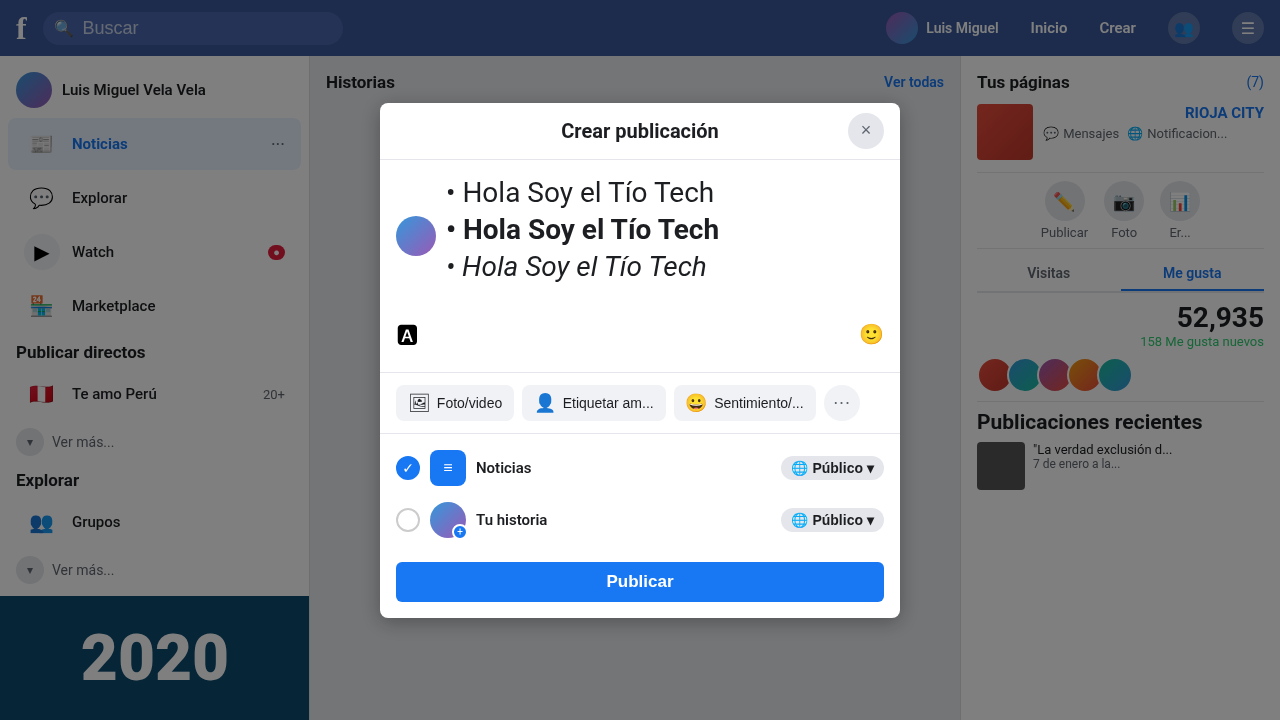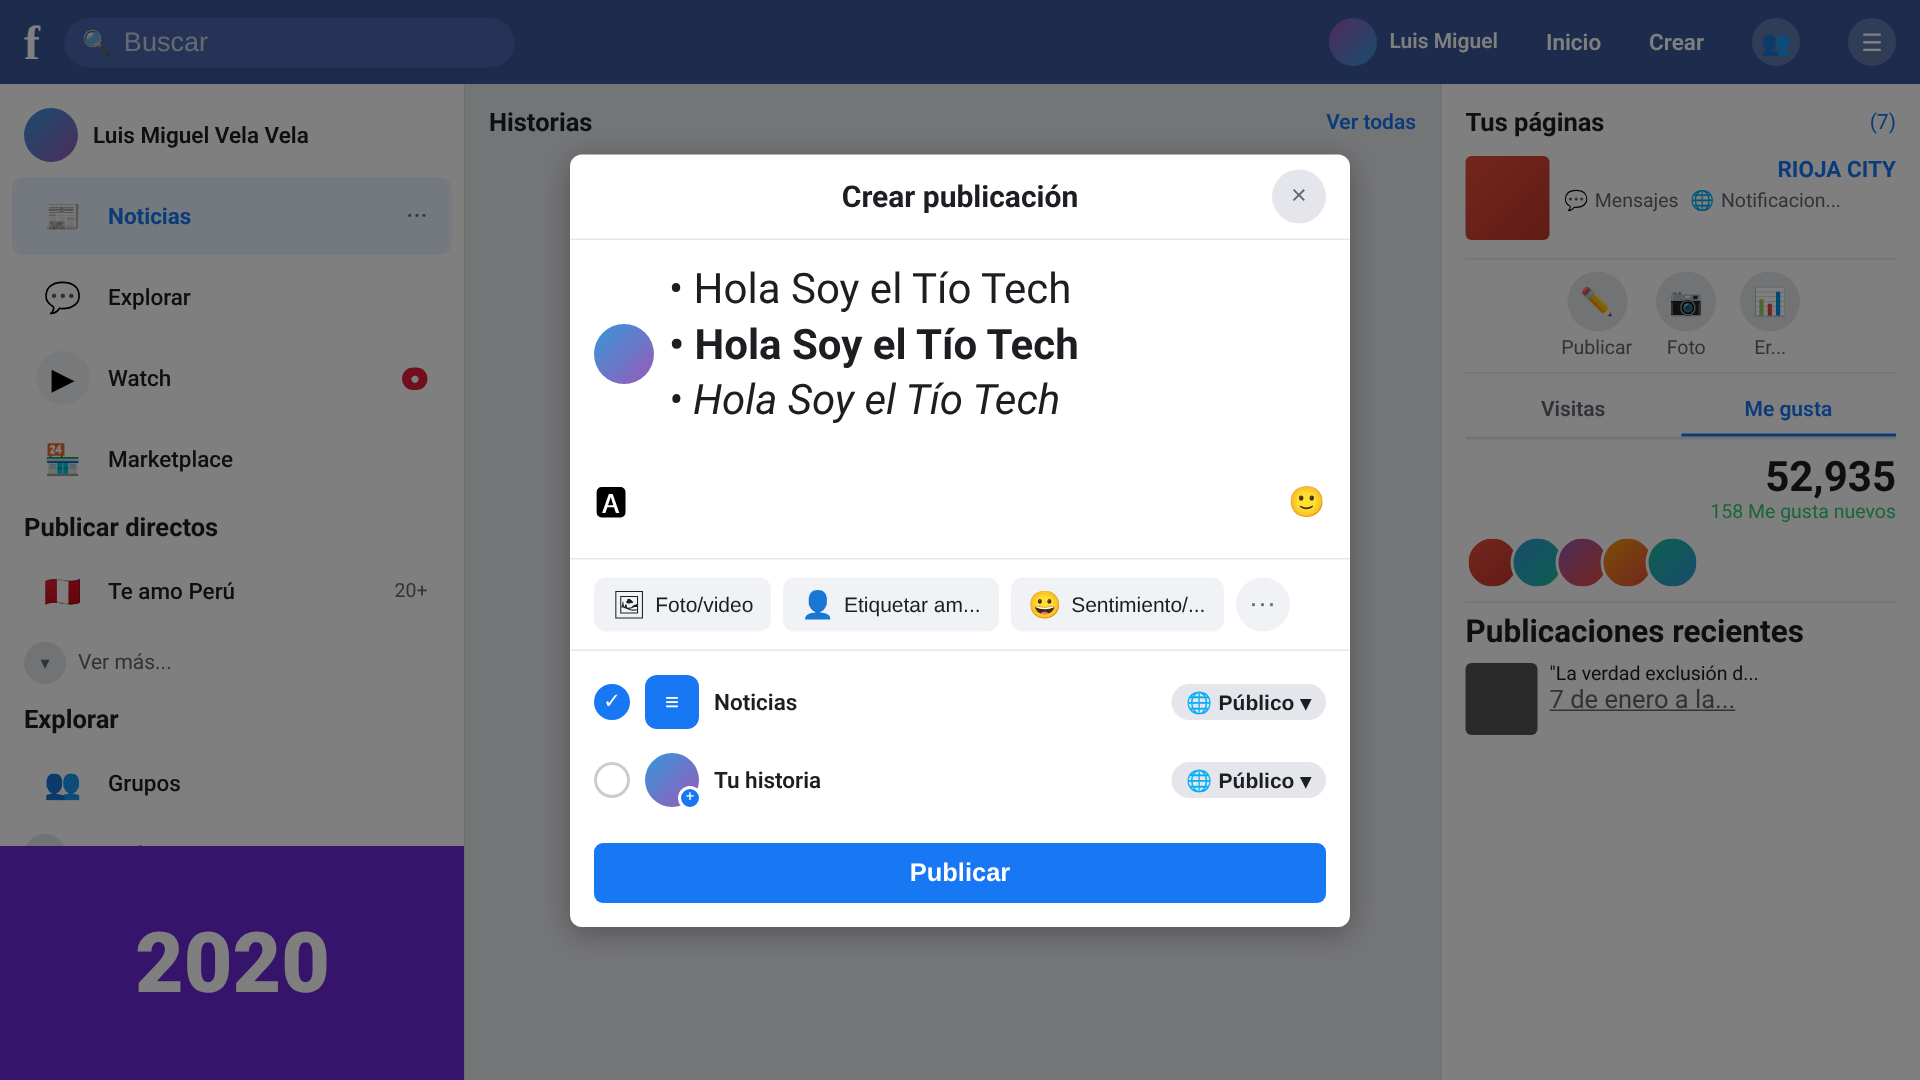--- a/index.html
+++ b/index.html
@@ -31,21 +31,21 @@
     .sidebar-item-label { font-size: 15px; color: #1c1e21; font-weight: 500; }
     .sidebar-item.active { background: #e7f3ff; }
     .sidebar-item.active .sidebar-item-label { color: #1877f2; font-weight: 700; }
     .sidebar-section-title { font-size: 17px; font-weight: 700; color: #1c1e21; padding: 8px 16px 4px; }
     .sidebar-dots { margin-left: auto; color: #606770; font-size: 18px; }
     .sidebar-badge { background: #e41e3f; color: white; border-radius: 10px; font-size: 11px; padding: 1px 5px; margin-left: auto; }
     .ver-mas { display: flex; align-items: center; gap: 8px; padding: 6px 16px; cursor: pointer; color: #606770; font-size: 14px; }
     .ver-mas-icon { background: #e4e6eb; width: 28px; height: 28px; border-radius: 50%; display: flex; align-items: center; justify-content: center; font-size: 12px; }
 
     
-    .year-banner { background: #6d28d9; color: white; font-size: 56px; font-weight: 900; display: flex; align-items: center; justify-content: center; height: 156px; position: absolute; bottom: 0; left: 0; width: 310px; }
+    .year-banner { background: #0c4a6e; color: white; font-size: 64px; font-weight: 900; display: flex; align-items: center; justify-content: center; height: 124px; position: absolute; bottom: 0; left: 0; width: 310px; }
 
     
     .main-content { flex: 1; overflow-y: auto; padding: 16px; background: #e9ebee; }
     .historias-bar { display: flex; align-items: center; justify-content: space-between; margin-bottom: 8px; }
     .historias-title { font-size: 17px; font-weight: 700; color: #1c1e21; }
     .ver-todas { color: #1877f2; font-size: 14px; font-weight: 600; cursor: pointer; }
 
     
     .right-panel { width: 320px; background: #fff; padding: 16px; overflow-y: auto; flex-shrink: 0; border-left: 1px solid #ddd; }
     .tus-paginas { display: flex; align-items: center; justify-content: space-between; margin-bottom: 12px; }
@@ -65,21 +65,21 @@
     .megusta-tab { flex: 1; text-align: center; padding: 8px; font-size: 14px; font-weight: 600; color: #606770; cursor: pointer; }
     .megusta-tab.active { color: #1877f2; border-bottom: 2px solid #1877f2; }
     .stats-number { font-size: 28px; font-weight: 700; color: #1c1e21; text-align: right; }
     .stats-sub { color: #2ecc71; font-size: 13px; text-align: right; }
     .avatars-row { display: flex; margin: 8px 0; }
     .avatar-small { width: 36px; height: 36px; border-radius: 50%; border: 2px solid white; margin-left: -6px; background: #aaa; }
     .pub-recientes-title { font-size: 21px; font-weight: 700; color: #1c1e21; margin: 8px 0; }
     .pub-item { display: flex; gap: 8px; margin-bottom: 8px; }
     .pub-thumb { width: 48px; height: 48px; background: #555; border-radius: 4px; flex-shrink: 0; }
     .pub-text { font-size: 13px; color: #1c1e21; }
-    .pub-date { font-size: 17px; color: #606770; text-decoration: underline; }
+    .pub-date { font-size: 12px; color: #606770; }
 
     
     .modal-overlay { position: fixed; top: 0; left: 0; right: 0; bottom: 0; background: rgba(0,0,0,0.5); z-index: 200; display: flex; align-items: center; justify-content: center; }
     .modal { background: white; border-radius: 8px; width: 520px; max-height: 600px; overflow: hidden; box-shadow: 0 4px 20px rgba(0,0,0,0.3); }
     .modal-header { display: flex; align-items: center; justify-content: center; padding: 16px; border-bottom: 1px solid #e4e6eb; position: relative; }
     .modal-title { font-size: 20px; font-weight: 700; color: #1c1e21; }
     .modal-close { position: absolute; right: 16px; top: 50%; transform: translateY(-50%); width: 36px; height: 36px; border-radius: 50%; background: #e4e6eb; display: flex; align-items: center; justify-content: center; cursor: pointer; font-size: 18px; color: #606770; border: none; }
     .modal-body { padding: 16px; }
     .post-user-row { display: flex; align-items: center; gap: 10px; margin-bottom: 16px; }
     .post-user-avatar { width: 40px; height: 40px; border-radius: 50%; background: linear-gradient(135deg, #3498db, #9b59b6); flex-shrink: 0; }

